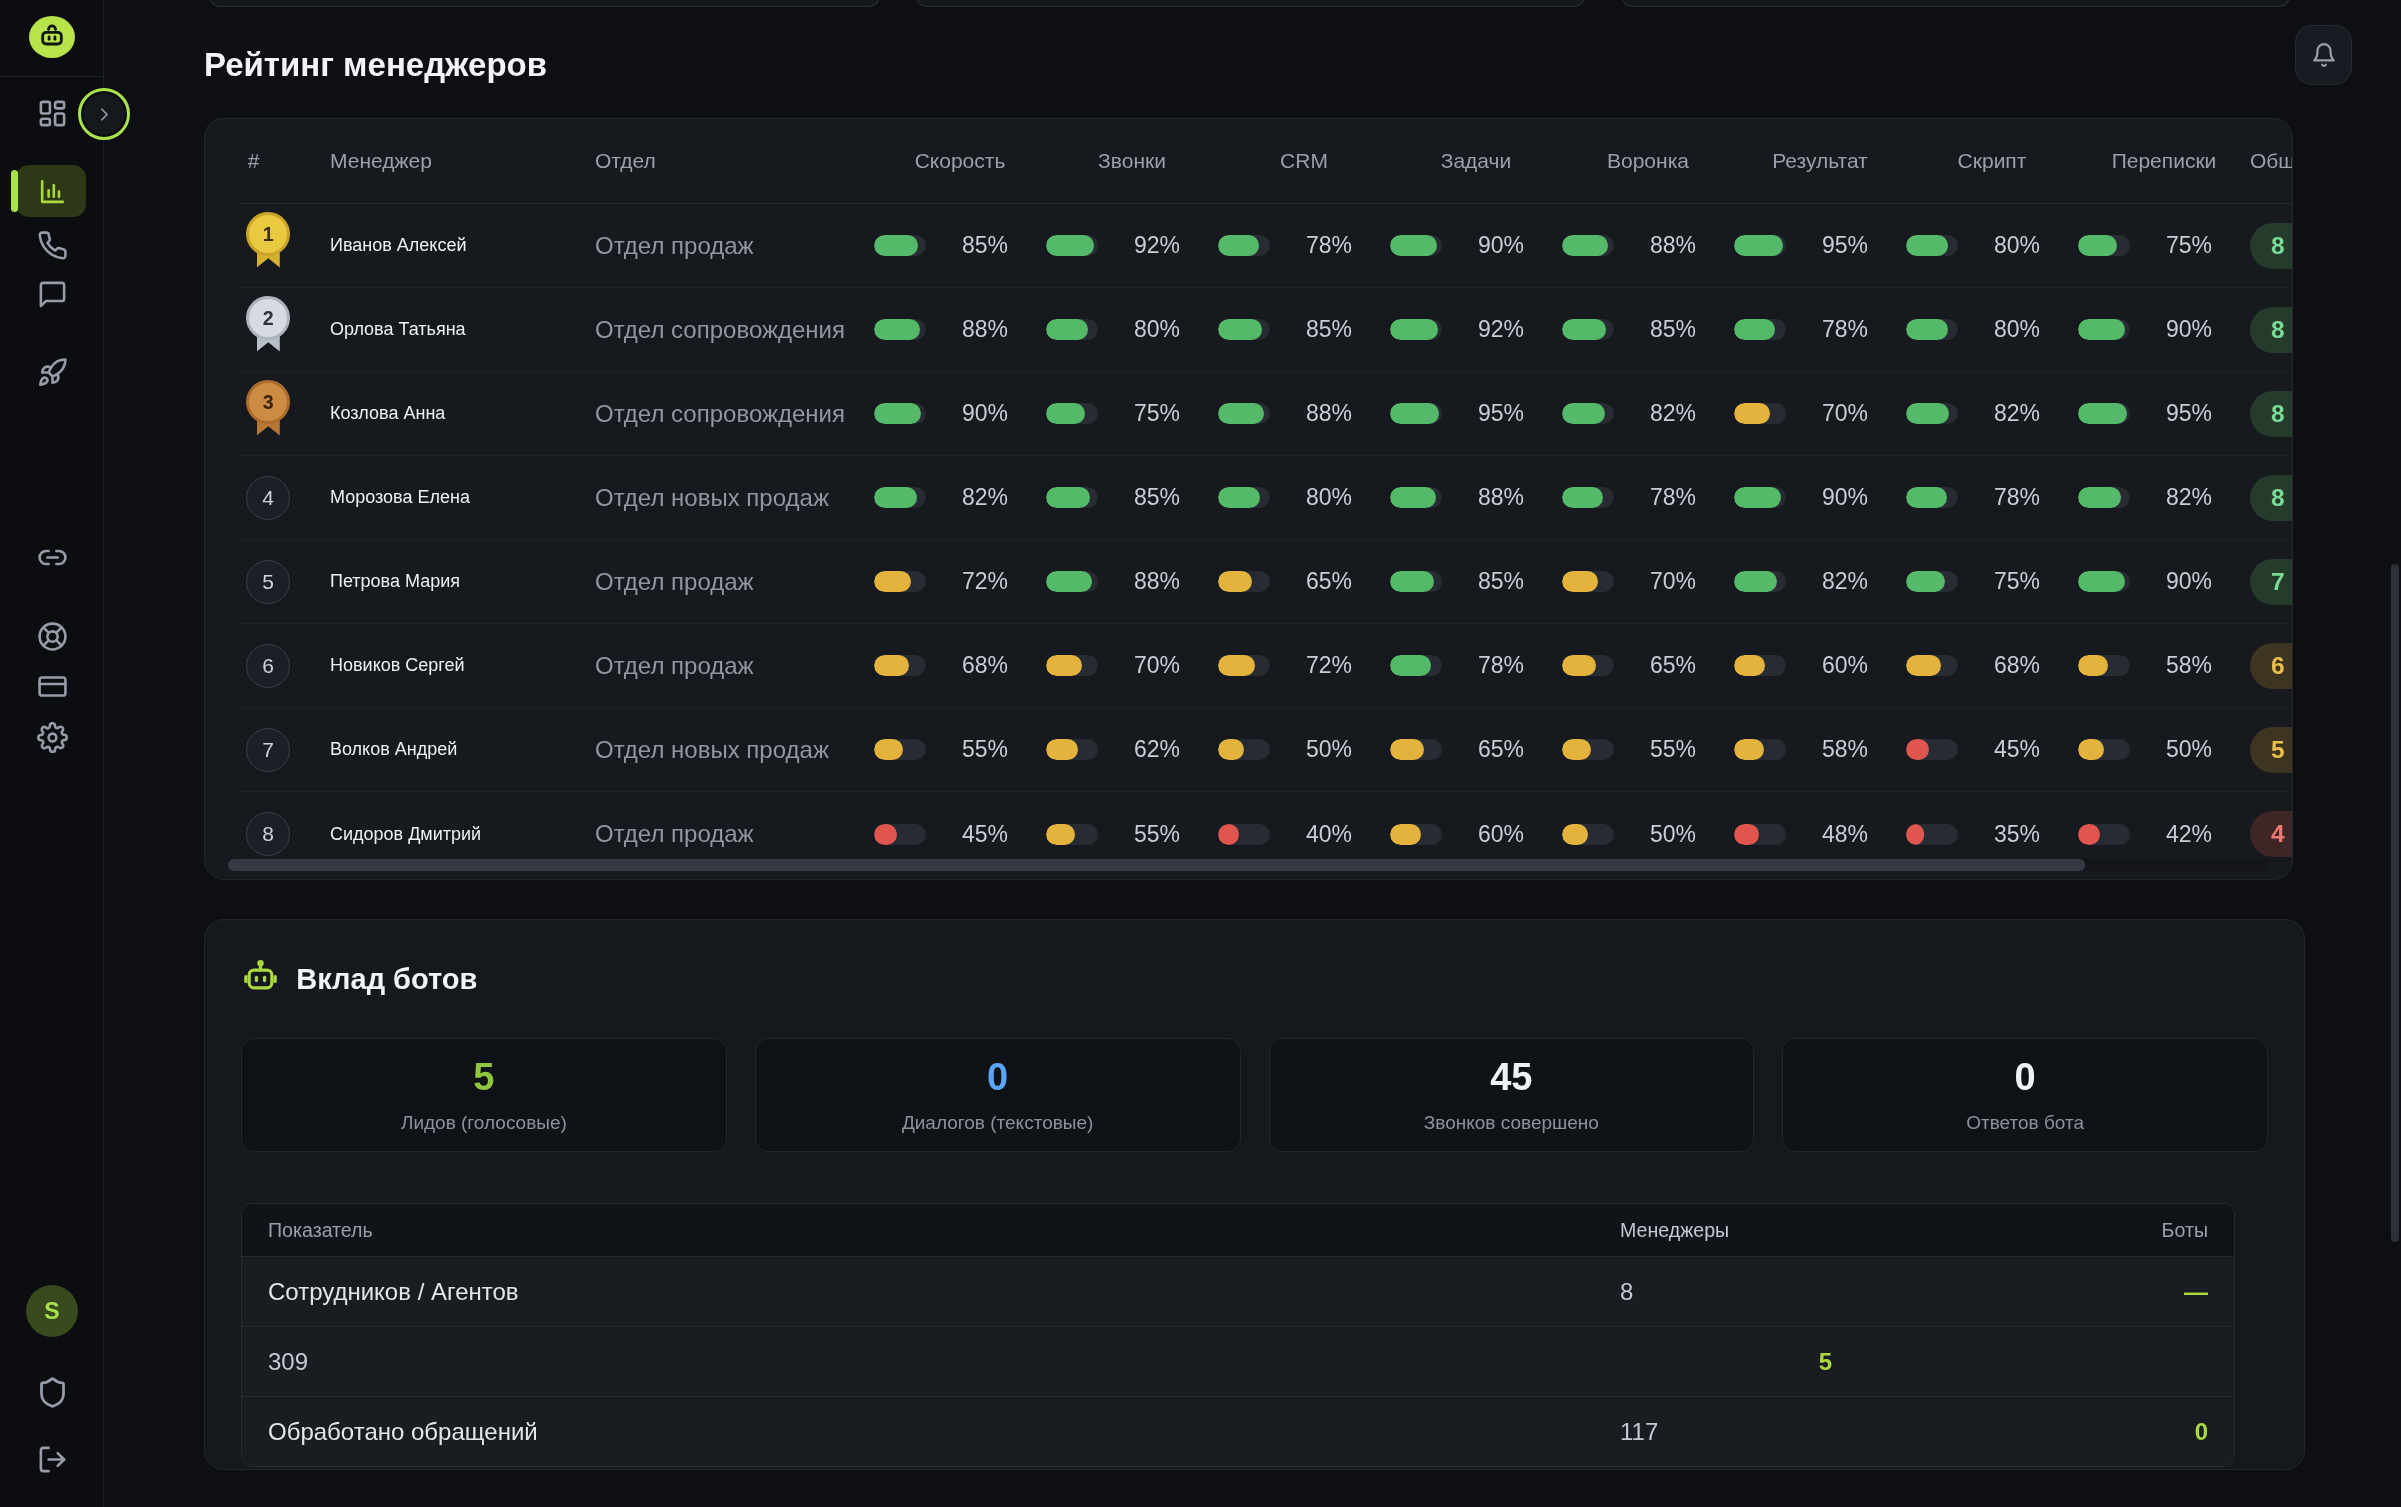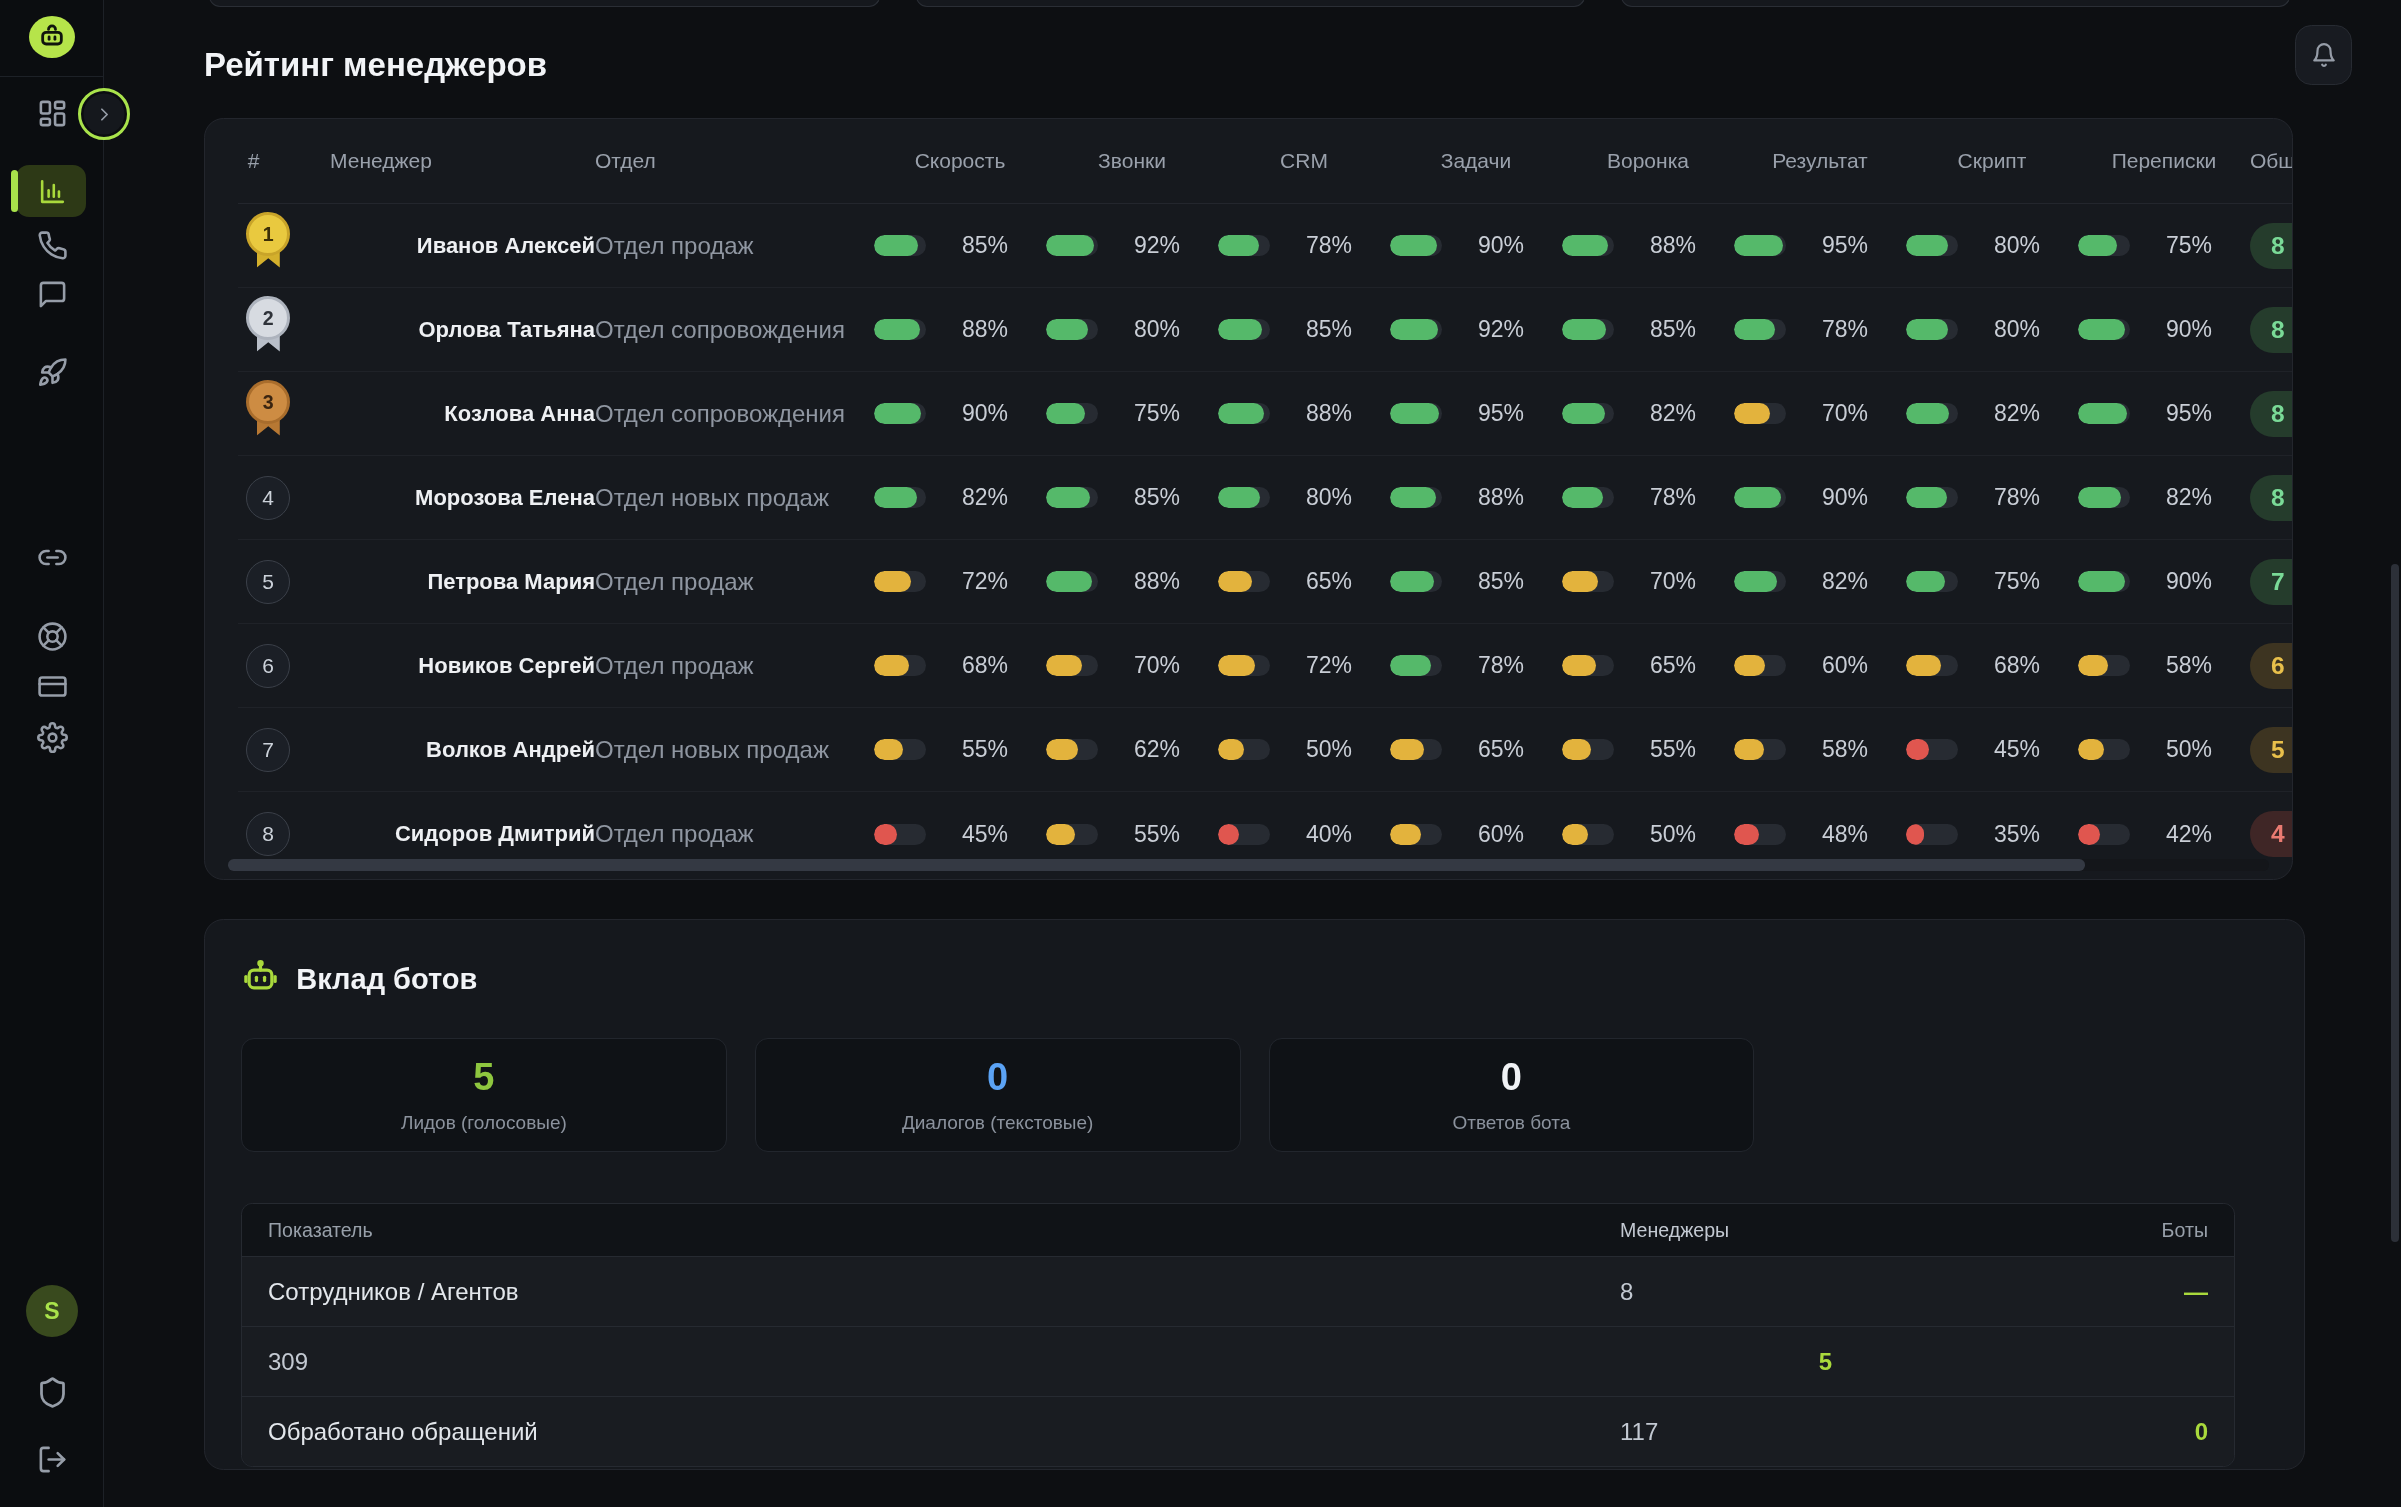--- a/index.html
+++ b/index.html
@@ -56,21 +56,21 @@
                 clip-path:polygon(0 0,100% 0,100% 100%,50% 62%,0 100%); }
   .medal .cir { position:absolute; left:0; top:0; width:44px; height:44px; border-radius:50%;
                 border:3.3px solid; display:flex; align-items:center; justify-content:center;
                 font-size:19.6px; font-weight:700; }
   .medal.gold .cir { background:#e9c93f; border-color:#c9a429; color:#3b2e07; }
   .medal.gold .rib { background:#d4b02c; }
   .medal.silver .cir { background:#d7dbe1; border-color:#adb3bd; color:#2f333a; }
   .medal.silver .rib { background:#b9bfc9; }
   .medal.bronze .cir { background:#cd8c43; border-color:#a96d2c; color:#3a2410; }
   .medal.bronze .rib { background:#b77833; }
-  .name { font-size:22px; font-weight:700; color:#eef0f3; white-space:nowrap;text-align:right; }
+  .name { font-size:18px; font-weight:400; color:#eef0f3; white-space:nowrap; }
   .dept { font-size:24px; color:#8f96a1; white-space:nowrap; }
   .mcell { display:flex; align-items:center; }
   .bar { width:52px; height:21px; border-radius:10.6px; background:#272b32; overflow:hidden; flex:none; }
   .bar i { display:block; height:100%; border-radius:10.6px; }
   .bar i.green { background:#55b96a; }
   .bar i.yellow { background:#e3b33d; }
   .bar i.red { background:#e0564f; }
   .pct { flex:1; text-align:right; padding-right:38px; font-size:23px; color:#c9ced6; }
   .badge { display:inline-flex; width:75px; height:46px; border-radius:23px; padding-left:21px;
            align-items:center; font-size:24.5px; font-weight:700; }
@@ -730,20 +730,24 @@
     <div class="stats-row" id="stats-row">
         <div class="stat-card">
           <div class="stat-val green">5</div>
           <div class="stat-lbl">Лидов (голосовые)</div>
         </div>
         <div class="stat-card">
           <div class="stat-val blue">0</div>
           <div class="stat-lbl">Диалогов (текстовые)</div>
         </div>
         <div class="stat-card">
+          <div class="stat-val white">45</div>
+          <div class="stat-lbl">Звонков совершено</div>
+        </div>
+        <div class="stat-card">
           <div class="stat-val white">0</div>
           <div class="stat-lbl">Ответов бота</div>
         </div>
       </div>
 
     <div class="bots-table">
       <div class="btr bt-head">
         <div>Показатель</div>
         <div class="bt-mgr">Менеджеры</div>
         <div class="bt-bot" style="color:#98a0aa;font-weight:400">Боты</div>

